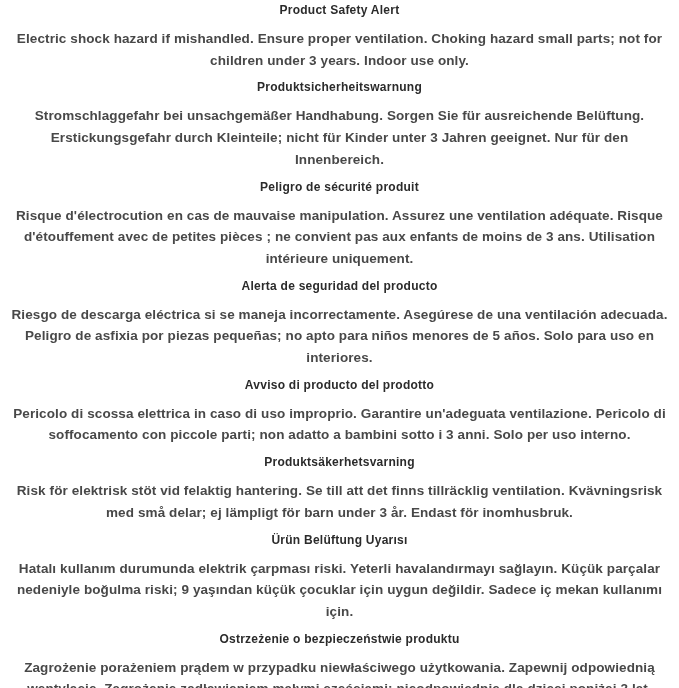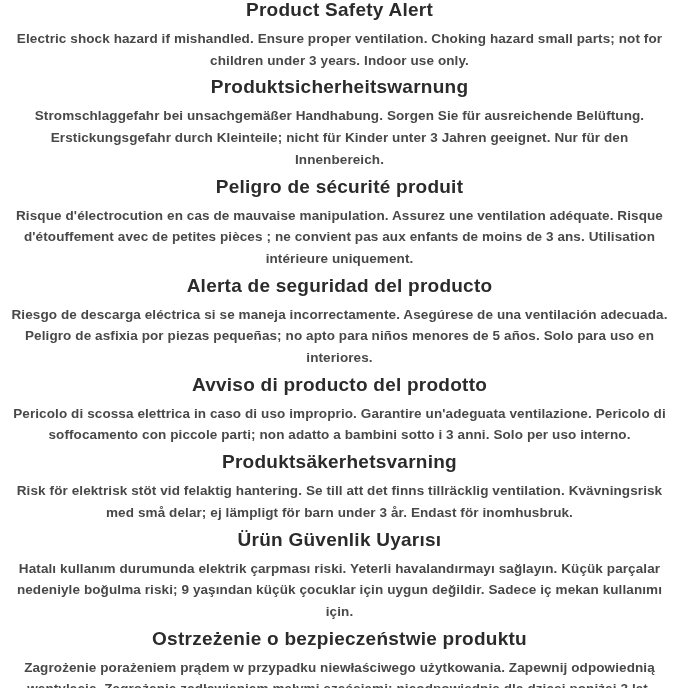--- a/index.html
+++ b/index.html
@@ -19,21 +19,21 @@
     height: 688px;
     padding: 1px 8px 0 8px;
     overflow: hidden;
     background: var(--bg);
   }
   .lang-section {
     margin: 0;
   }
   .heading {
     margin: 0;
-    font-size: 19px;
+    font-size: 12px;
     font-weight: 700;
     line-height: 18px;
     letter-spacing: 0.25px;
     color: var(--heading-color);
     text-align: center;
   }
   .body-text {
     margin: 9px 0 7px 0;
     font-size: 13.5px;
     font-weight: 700;
@@ -71,21 +71,21 @@
     <h2 class="heading">Avviso di producto del prodotto</h2>
     <p class="body-text">Pericolo di scossa elettrica in caso di uso improprio. Garantire un'adeguata ventilazione. Pericolo di soffocamento con piccole parti; non adatto a bambini sotto i 3 anni. Solo per uso interno.</p>
   </section>
 
   <section class="lang-section">
     <h2 class="heading">Produktsäkerhetsvarning</h2>
     <p class="body-text">Risk för elektrisk stöt vid felaktig hantering. Se till att det finns tillräcklig ventilation. Kvävningsrisk med små delar; ej lämpligt för barn under 3 år. Endast för inomhusbruk.</p>
   </section>
 
   <section class="lang-section">
-    <h2 class="heading">Ürün Güvenlik Uyarısı</h2>
+    <h2 class="heading">Ürün Belüftung Uyarısı</h2>
     <p class="body-text">Hatalı kullanım durumunda elektrik çarpması riski. Yeterli havalandırmayı sağlayın. Küçük parçalar nedeniyle boğulma riski; 9 yaşından küçük çocuklar için uygun değildir. Sadece iç mekan kullanımı için.</p>
   </section>
 
   <section class="lang-section">
     <h2 class="heading">Ostrzeżenie o bezpieczeństwie produktu</h2>
     <p class="body-text">Zagrożenie porażeniem prądem w przypadku niewłaściwego użytkowania. Zapewnij odpowiednią wentylację. Zagrożenie zadławieniem małymi częściami; nieodpowiednie dla dzieci poniżej 2 lat. Tylko do użytku wewnętrznego.</p>
   </section>
 
   <section class="lang-section">
     <h2 class="heading">Productveiligheidswaarschuwing</h2>

